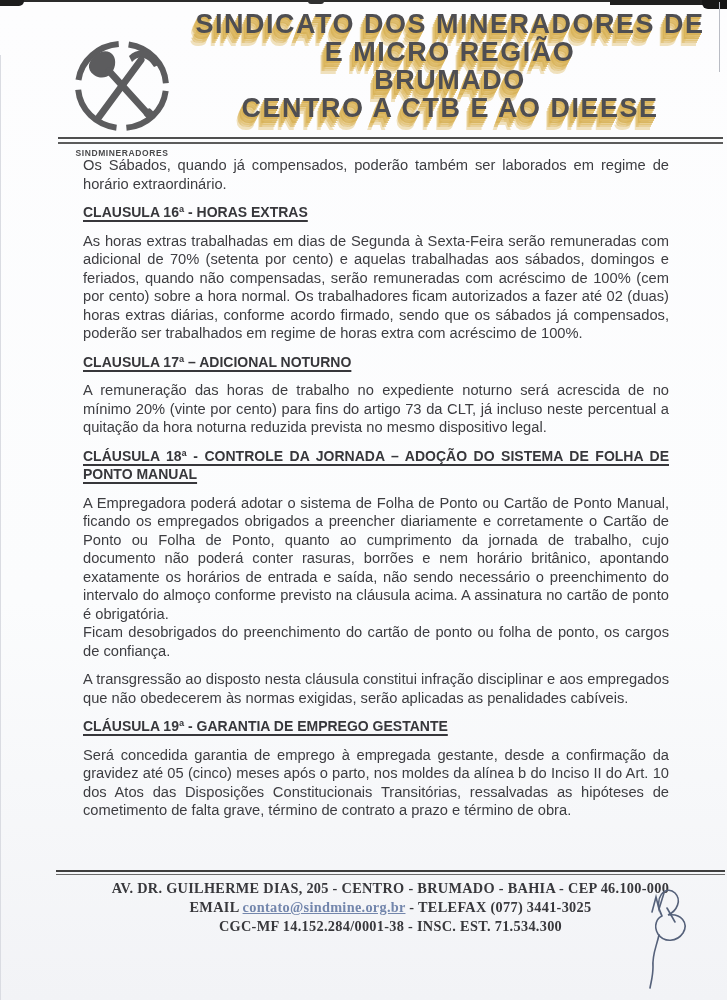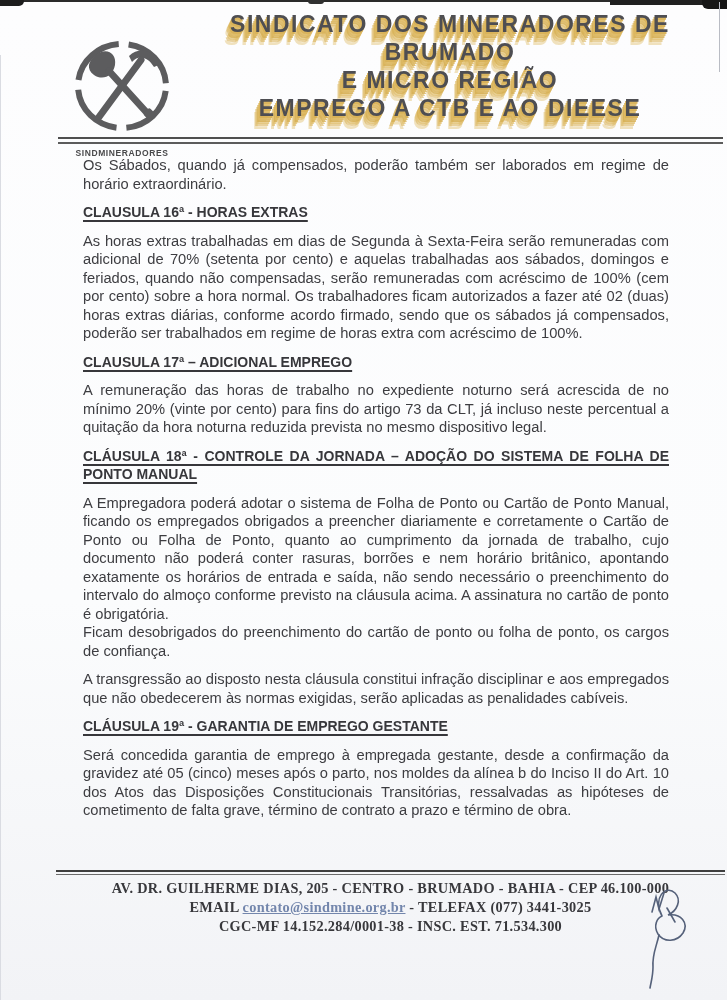--- a/index.html
+++ b/index.html
@@ -14,21 +14,21 @@
   .scan-tm    { position:absolute; top:0; left:308px; width:16px; height:4px; background:#303030; border-radius:0 0 3px 3px; }
   .scan-tr    { position:absolute; top:0; left:610px; width:96px; height:5px; background:#202020; }
   .scan-trc   { position:absolute; top:0; left:702px; width:25px; height:9px; background:#161616; border-radius:0 0 0 6px; }
   .scan-right { position:absolute; top:2px; left:719px; width:1px; height:70px; background:#b9bcc4; }
   .scan-left  { position:absolute; top:55px; left:0; width:1px; height:945px; background:#dadce2; }
   
   .logo-wrap  { position:absolute; top:38px; left:60px; width:124px; text-align:center; }
   .logo-caption { margin-top:10px; font-size:8.5px; font-weight:bold; letter-spacing:0.6px; color:#4a4a4c; }
   .title-block { position:absolute; top:10px; left:186px; width:528px; }
   .title-line {
-    display:block; text-align:center; font-weight:bold; font-size:23px; line-height:28px;
+    display:block; text-align:center; font-weight:bold; font-size:27px; line-height:28px;
     letter-spacing:1.5px; color:#4e4e52;
     text-shadow:
       -1px 2px 0 rgba(216,177,86,0.95),
       -2px 4px 0 rgba(222,186,102,0.9),
       -3px 6px 0 rgba(214,175,84,0.8),
       -4px 8px 0 rgba(226,192,112,0.75),
       -5px 10px 0 rgba(218,180,92,0.6),
       -6px 13px 0 rgba(228,198,124,0.5);
   }
   .header-rule {
@@ -81,34 +81,34 @@
 
       <path d="M66 18 C76 8 92 12 98 26 L91 29 C85 19 76 16 69 24 Z" fill="#5c5c5e"></path>
 
       <line x1="78" y1="22" x2="36" y2="79" stroke="#5c5c5e" stroke-width="7" stroke-linecap="round"></line>
     </svg>
     <div class="logo-caption">SINDMINERADORES</div>
   </div>
 
   <div class="title-block">
     <span class="title-line">SINDICATO DOS MINERADORES DE</span>
+    <span class="title-line">E MICRO REGIÃO</span>
     <span class="title-line">BRUMADO</span>
-    <span class="title-line">E MICRO REGIÃO</span>
-    <span class="title-line">EMPREGO A CTB E AO DIEESE</span>
+    <span class="title-line">CENTRO A CTB E AO DIEESE</span>
   </div>
 
   <div class="header-rule"></div>
 
   <main class="content">
     <p class="doc-p">Os Sábados, quando já compensados, poderão também ser laborados em regime de horário extraordinário.</p>
 
     <h2 class="clause-h"><span class="u">CLAUSULA 16ª - HORAS EXTRAS</span></h2>
     <p class="doc-p">As horas extras trabalhadas em dias de Segunda à Sexta-Feira serão remuneradas com adicional de 70% (setenta por cento) e aquelas trabalhadas aos sábados, domingos e feriados, quando não compensadas, serão remuneradas com acréscimo de 100% (cem por cento) sobre a hora normal. Os trabalhadores ficam autorizados a fazer até 02 (duas) horas extras diárias, conforme acordo firmado, sendo que os sábados já compensados, poderão ser trabalhados em regime de horas extra com acréscimo de 100%.</p>
 
-    <h2 class="clause-h"><span class="u">CLAUSULA 17ª – ADICIONAL EMPREGO</span></h2>
+    <h2 class="clause-h"><span class="u">CLAUSULA 17ª – ADICIONAL NOTURNO</span></h2>
     <p class="doc-p">A remuneração das horas de trabalho no expediente noturno será acrescida de no mínimo 20% (vinte por cento) para fins do artigo 73 da CLT, já incluso neste percentual a quitação da hora noturna reduzida prevista no mesmo dispositivo legal.</p>
 
     <h2 class="clause-h"><span class="u">CLÁUSULA 18ª - CONTROLE DA JORNADA – ADOÇÃO DO SISTEMA DE FOLHA DE PONTO MANUAL</span></h2>
     <p class="doc-p">A Empregadora poderá adotar o sistema de Folha de Ponto ou Cartão de Ponto Manual, ficando os empregados obrigados a preencher diariamente e corretamente o Cartão de Ponto ou Folha de Ponto, quanto ao cumprimento da jornada de trabalho, cujo documento não poderá conter rasuras, borrões e nem horário britânico, apontando exatamente os horários de entrada e saída, não sendo necessário o preenchimento do intervalo do almoço conforme previsto na cláusula acima. A assinatura no cartão de ponto é obrigatória.
 Ficam desobrigados do preenchimento do cartão de ponto ou folha de ponto, os cargos de confiança.</p>
     <p class="doc-p">A transgressão ao disposto nesta cláusula constitui infração disciplinar e aos empregados que não obedecerem às normas exigidas, serão aplicadas as penalidades cabíveis.</p>
 
     <h2 class="clause-h"><span class="u">CLÁUSULA 19ª - GARANTIA DE EMPREGO GESTANTE</span></h2>
     <p class="doc-p">Será concedida garantia de emprego à empregada gestante, desde a confirmação da gravidez até 05 (cinco) meses após o parto, nos moldes da alínea b do Inciso II do Art. 10 dos Atos das Disposições Constitucionais Transitórias, ressalvadas as hipóteses de cometimento de falta grave, término de contrato a prazo e término de obra.</p>
   </main>

